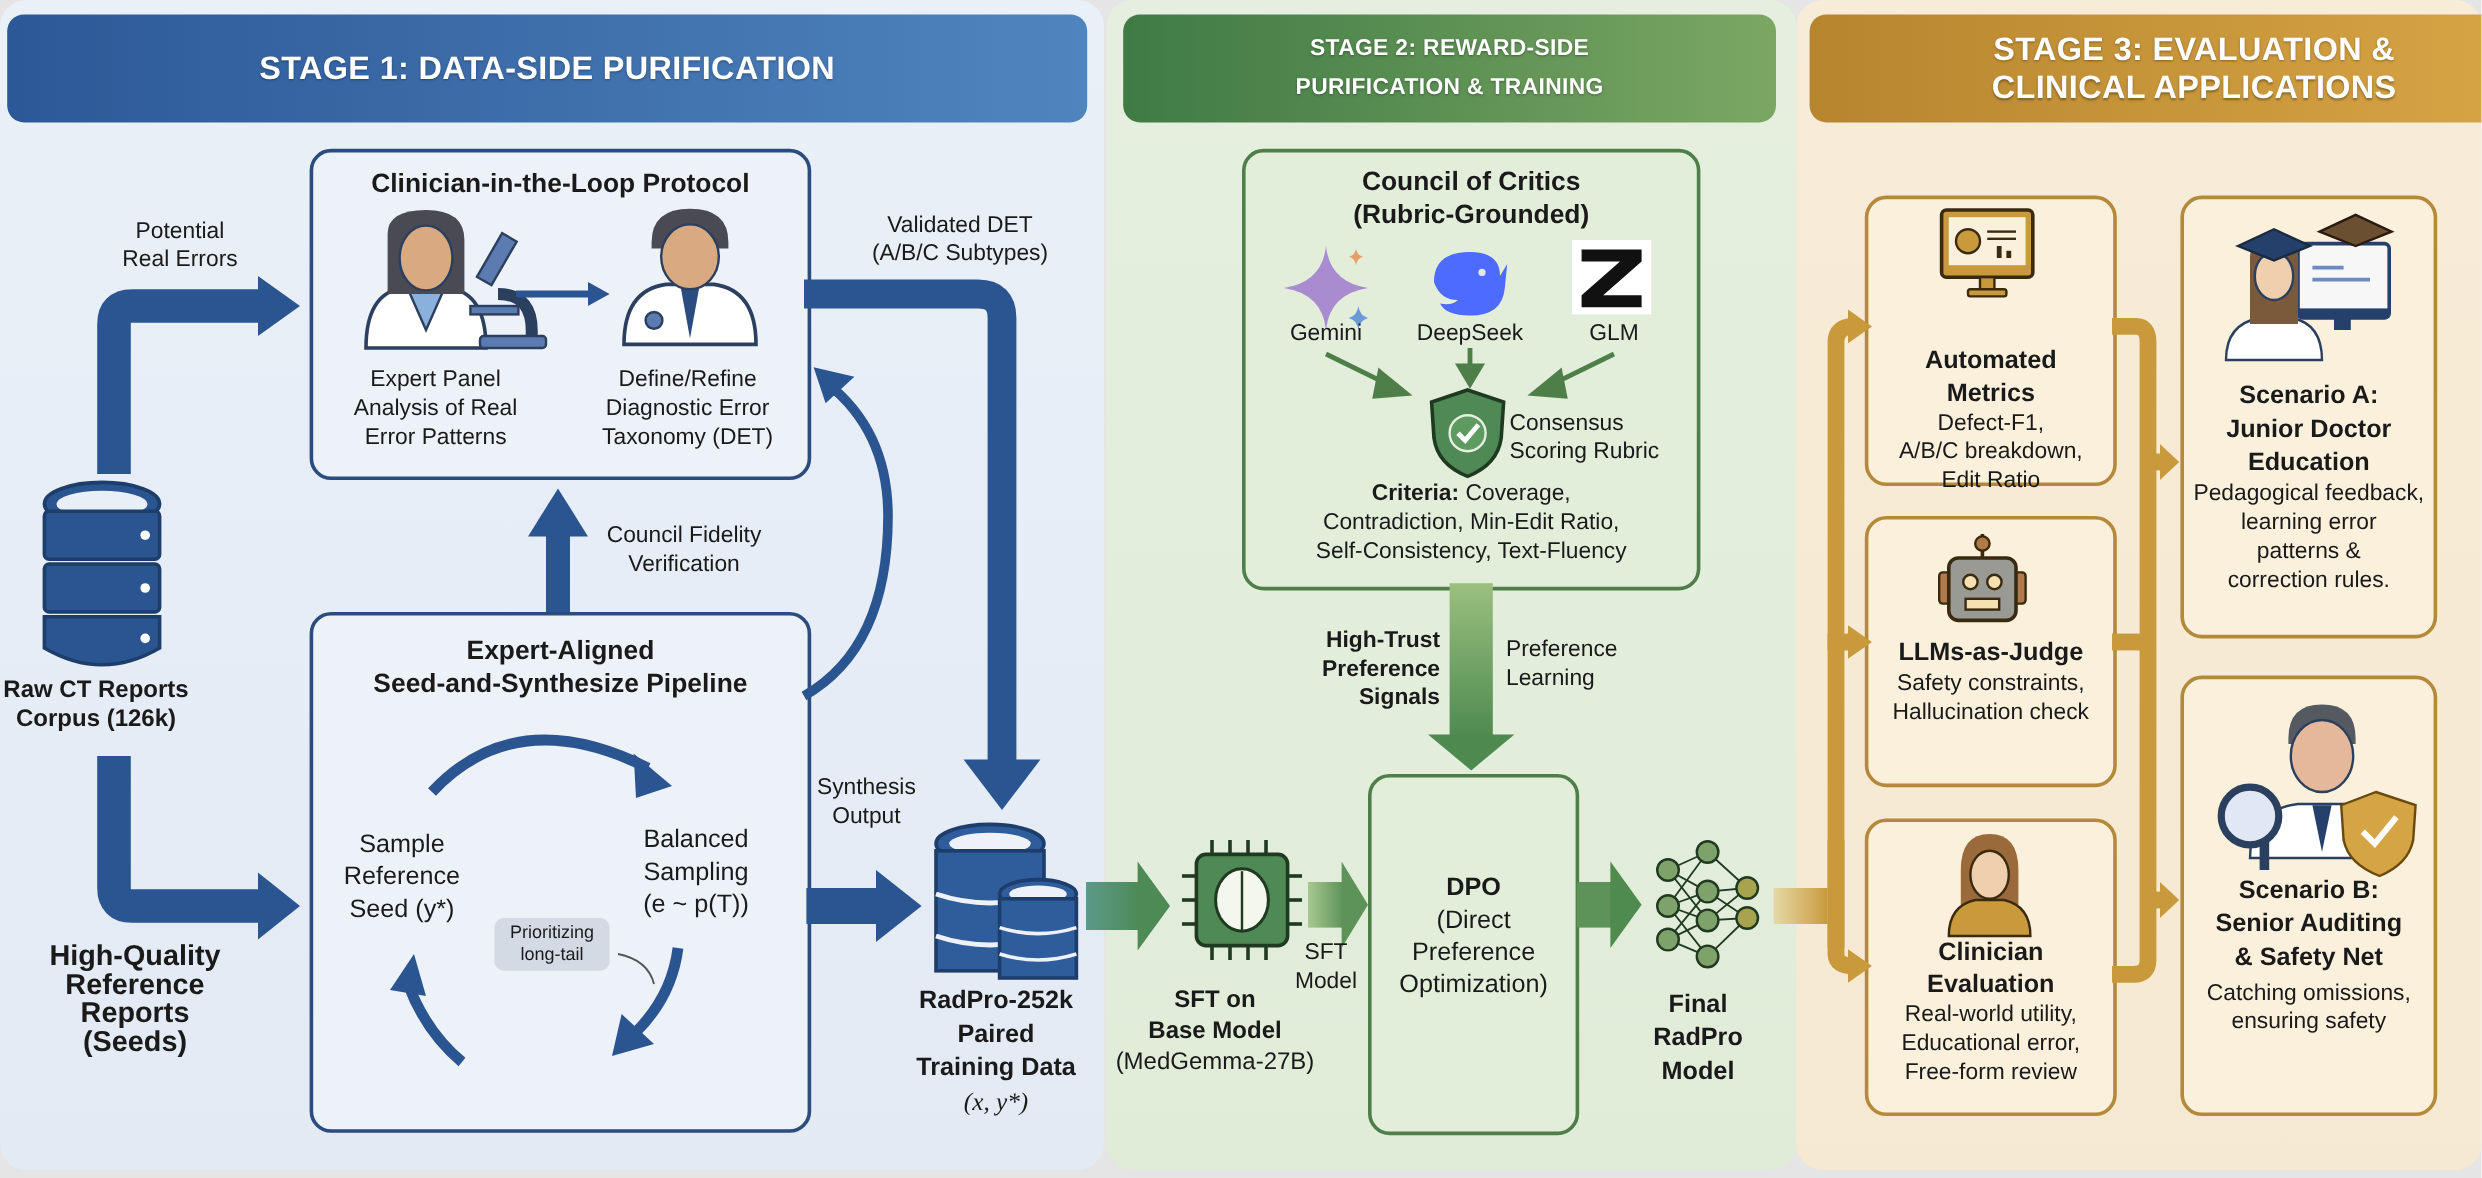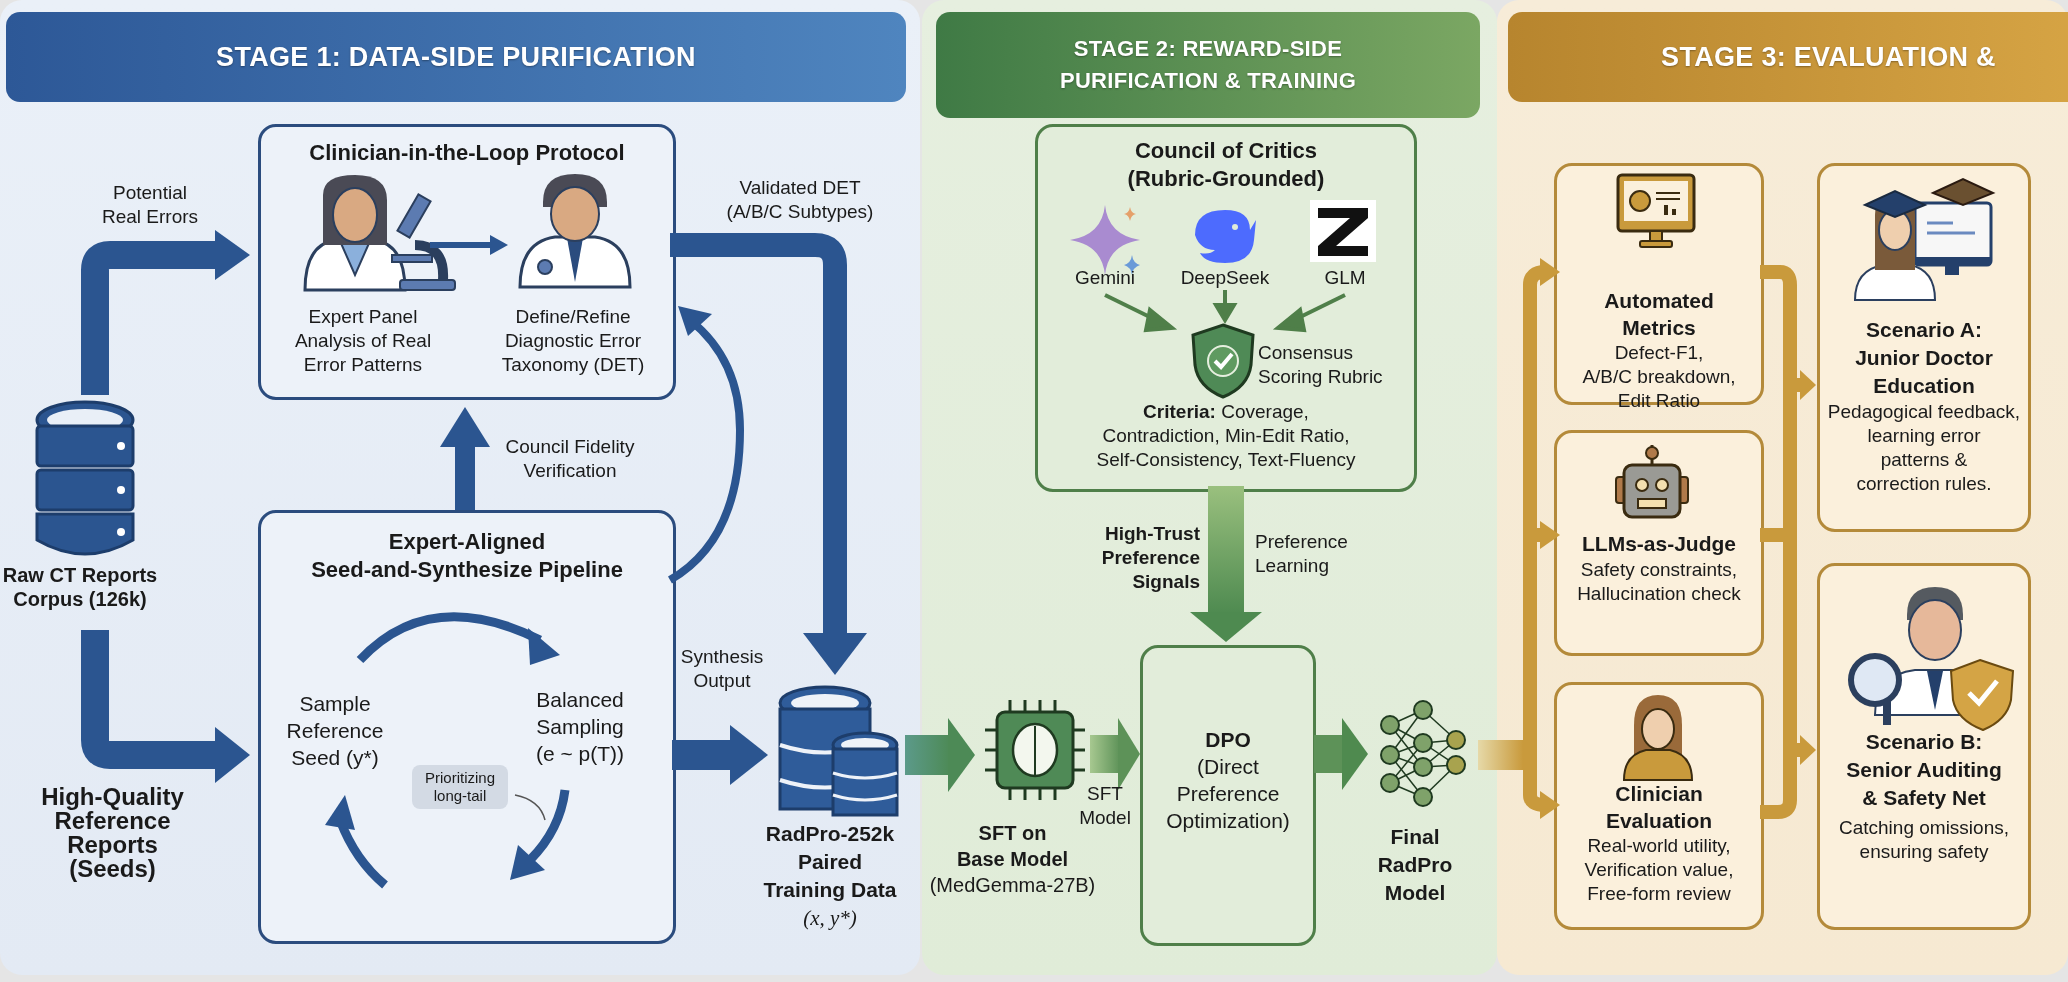--- a/index.html
+++ b/index.html
@@ -3,21 +3,21 @@
 <meta charset="utf-8">
 <style>
   html, body { margin:0; padding:0; background:#ffffff; }
   #canvas { position:relative; width:2068px; height:982px; overflow:hidden; font-family:"Liberation Sans", sans-serif; color:#1a1a1a; background:#e5e5e5; }
   .panel { position:absolute; border-radius:22px; }
   #p1 { left:0; top:0; width:920px; height:975px; background:linear-gradient(180deg,#eaf0f8,#e3eaf4); }
   #p2 { left:922px; top:0; width:575px; height:975px; background:linear-gradient(180deg,#e6efdf,#e0ecd8); }
   #p3 { left:1497px; top:0; width:571px; height:975px; background:linear-gradient(180deg,#f7ecd8,#f6e9d2); }
   .banner { position:absolute; border-radius:14px; color:#fff; font-weight:bold; text-align:center; display:flex; align-items:center; justify-content:center; letter-spacing:0.3px; text-shadow:0 1px 2px rgba(0,0,0,0.35); }
   #b1 { left:6px; top:12px; width:900px; height:90px; font-size:27px; background:linear-gradient(90deg,#2d5897,#4f85bf); }
-  #b2 { left:936px; top:12px; width:544px; height:106px; font-size:22px; line-height:32px; background:linear-gradient(90deg,#3f7a45,#7ba763); }
+  #b2 { left:936px; top:12px; width:544px; height:90px; font-size:19px; line-height:32px; background:linear-gradient(90deg,#3f7a45,#7ba763); }
   #b3 { left:1508px; top:12px; width:545px; height:90px; font-size:27px; line-height:32px; background:linear-gradient(90deg,#b7852e,#d7a545);padding-left:48px; }
   .box { position:absolute; border-radius:18px; }
   .box.blue { border:3px solid #2b4c7e; background:#edf2f9; }
   .box.green { border:3px solid #4f7f49; background:#e2edda; }
   .box.gold { border:3px solid #b48a3a; background:#fbf0dc; }
   .t { position:absolute; text-align:center; }
   .bold { font-weight:bold; }
   .lbl { font-size:19px; line-height:24px; }
   svg.ov { position:absolute; left:0; top:0; }
 </style>
@@ -34,20 +34,21 @@
     </div>
   <div class="banner" id="b2">
       <div>
         <div>STAGE 2: REWARD-SIDE</div>
         <div>PURIFICATION &amp; TRAINING</div>
       </div>
     </div>
   <div class="banner" id="b3">
       <div>
         <div>STAGE 3: EVALUATION &amp;</div>
+        <div>CLINICAL APPLICATIONS</div>
       </div>
     </div>
 
   <div class="box blue" style="left:258px;top:124px;width:412px;height:270px;"></div>
   <div class="box blue" style="left:258px;top:510px;width:412px;height:428px;"></div>
 
   <div class="box green" style="left:1035px;top:124px;width:376px;height:362px;"></div>
   <div class="box green" style="left:1140px;top:645px;width:170px;height:295px;"></div>
 
   <div class="box gold" style="left:1554px;top:163px;width:204px;height:236px;"></div>
@@ -427,21 +428,21 @@
     </div>
   <div class="t" style="left:1554px;top:530px;width:210px;">
       <div class="bold" style="font-size:21px;line-height:28px;">LLMs-as-Judge</div>
       <div class="lbl">Safety constraints,</div>
       <div class="lbl">Hallucination check</div>
     </div>
   <div class="t" style="left:1554px;top:780px;width:210px;">
       <div class="bold" style="font-size:21px;line-height:27px;">Clinician</div>
       <div class="bold" style="font-size:21px;line-height:27px;">Evaluation</div>
       <div class="lbl">Real-world utility,</div>
-      <div class="lbl">Verification value,</div>
+      <div class="lbl">Educational error,</div>
       <div class="lbl">Free-form review</div>
     </div>
   <div class="t" style="left:1817px;top:316px;width:214px;">
       <div class="bold" style="font-size:21px;line-height:28px;">Scenario A:</div>
       <div class="bold" style="font-size:21px;line-height:28px;">Junior Doctor</div>
       <div class="bold" style="font-size:21px;line-height:28px;">Education</div>
       <div class="lbl">Pedagogical feedback,</div>
       <div class="lbl">learning error</div>
       <div class="lbl">patterns &amp;</div>
       <div class="lbl">correction rules.</div>

